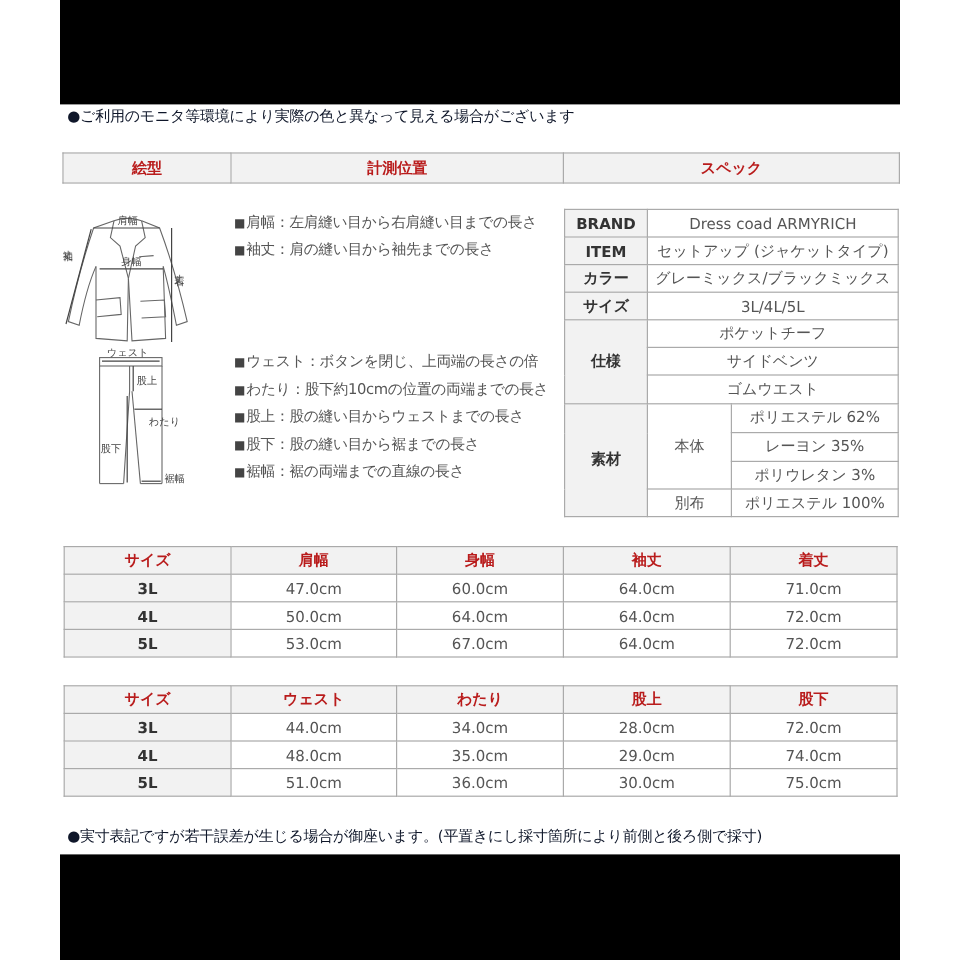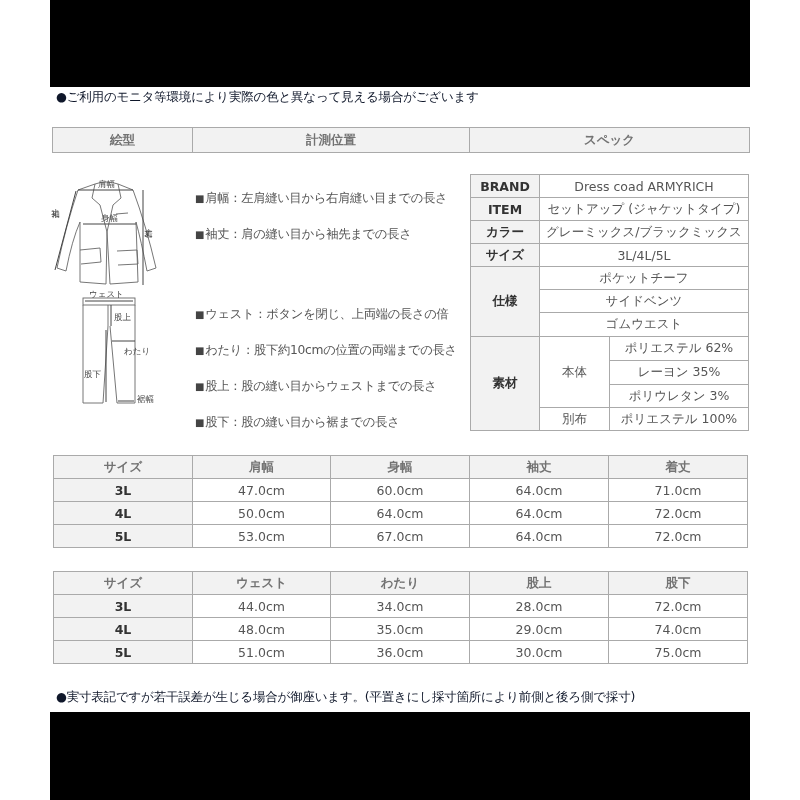--- a/index.html
+++ b/index.html
@@ -3,25 +3,25 @@
 <meta charset="utf-8">
 <style>
   html, body { margin:0; padding:0; }
   body { width:800px; height:800px; position:relative; background:#ffffff; overflow:hidden;
          font-family:"DejaVu Sans", "Liberation Sans", sans-serif; color:#555; }
   .blackbar { position:absolute; left:50px; width:700px; background:#000; }
   .notice { position:absolute; left:56px; font-size:12.5px; color:#0f172a; white-space:nowrap; letter-spacing:-0.2px; }
   table.t { position:absolute; border-collapse:collapse; table-layout:fixed; }
   table.t td, table.t th { border:1px solid #aaaaaa; padding:0; text-align:center; vertical-align:middle;
          font-size:12.5px; white-space:nowrap; overflow:hidden; }
-  table.t th { background:#f2f2f2; color:#737373; font-weight:bold; }
+  table.t th { background:#f2f2f2; color:#b91c1c; font-weight:bold; }
   table.t td { background:#fff; color:#555; font-weight:normal; }
   table.t td.lab { background:#f2f2f2; color:#333; font-weight:bold; }
   .mlist { position:absolute; left:195px; font-size:12.3px; color:#555; }
-  .mline { height:23px; line-height:23px; white-space:nowrap; letter-spacing:-0.3px;margin-top:13px; }
+  .mline { height:23px; line-height:23px; white-space:nowrap; letter-spacing:-0.3px; }
   .bullet { color:#444; font-size:10px; margin-right:1px; }
   svg.illus { position:absolute; left:45px; top:160px; }
   svg.illus text { font-size:8.5px; fill:#444; font-family:"DejaVu Sans", sans-serif; }
 </style>
 </head>
 <body>
 
 <div class="blackbar" style="top:0;height:87px;"></div>
 
 <div class="notice" style="top:89px;">●ご利用のモニタ等環境により実際の色と異なって見える場合がございます</div>
@@ -96,20 +96,21 @@
 <div class="mlist" style="top:174px;">
   <div class="mline"><span class="bullet">■</span><span>肩幅</span><span>：</span><span>左肩縫い目から右肩縫い目までの長さ</span></div>
   <div class="mline"><span class="bullet">■</span><span>袖丈</span><span>：</span><span>肩の縫い目から袖先までの長さ</span></div>
 </div>
 
 <div class="mlist" style="top:290px;">
   <div class="mline"><span class="bullet">■</span><span>ウェスト</span><span>：</span><span>ボタンを閉じ、上両端の長さの倍</span></div>
   <div class="mline"><span class="bullet">■</span><span>わたり</span><span>：</span><span>股下約10cmの位置の両端までの長さ</span></div>
   <div class="mline"><span class="bullet">■</span><span>股上</span><span>：</span><span>股の縫い目からウェストまでの長さ</span></div>
   <div class="mline"><span class="bullet">■</span><span>股下</span><span>：</span><span>股の縫い目から裾までの長さ</span></div>
+  <div class="mline"><span class="bullet">■</span><span>裾幅</span><span>：</span><span>裾の両端までの直線の長さ</span></div>
 </div>
 
 <table class="t" style="left:470px;top:174px;width:278px;">
   <colgroup>
       <col style="width:69px">
       <col style="width:70px">
       <col style="width:139px">
     </colgroup>
   <tbody>
       <tr style="height:23px;">

